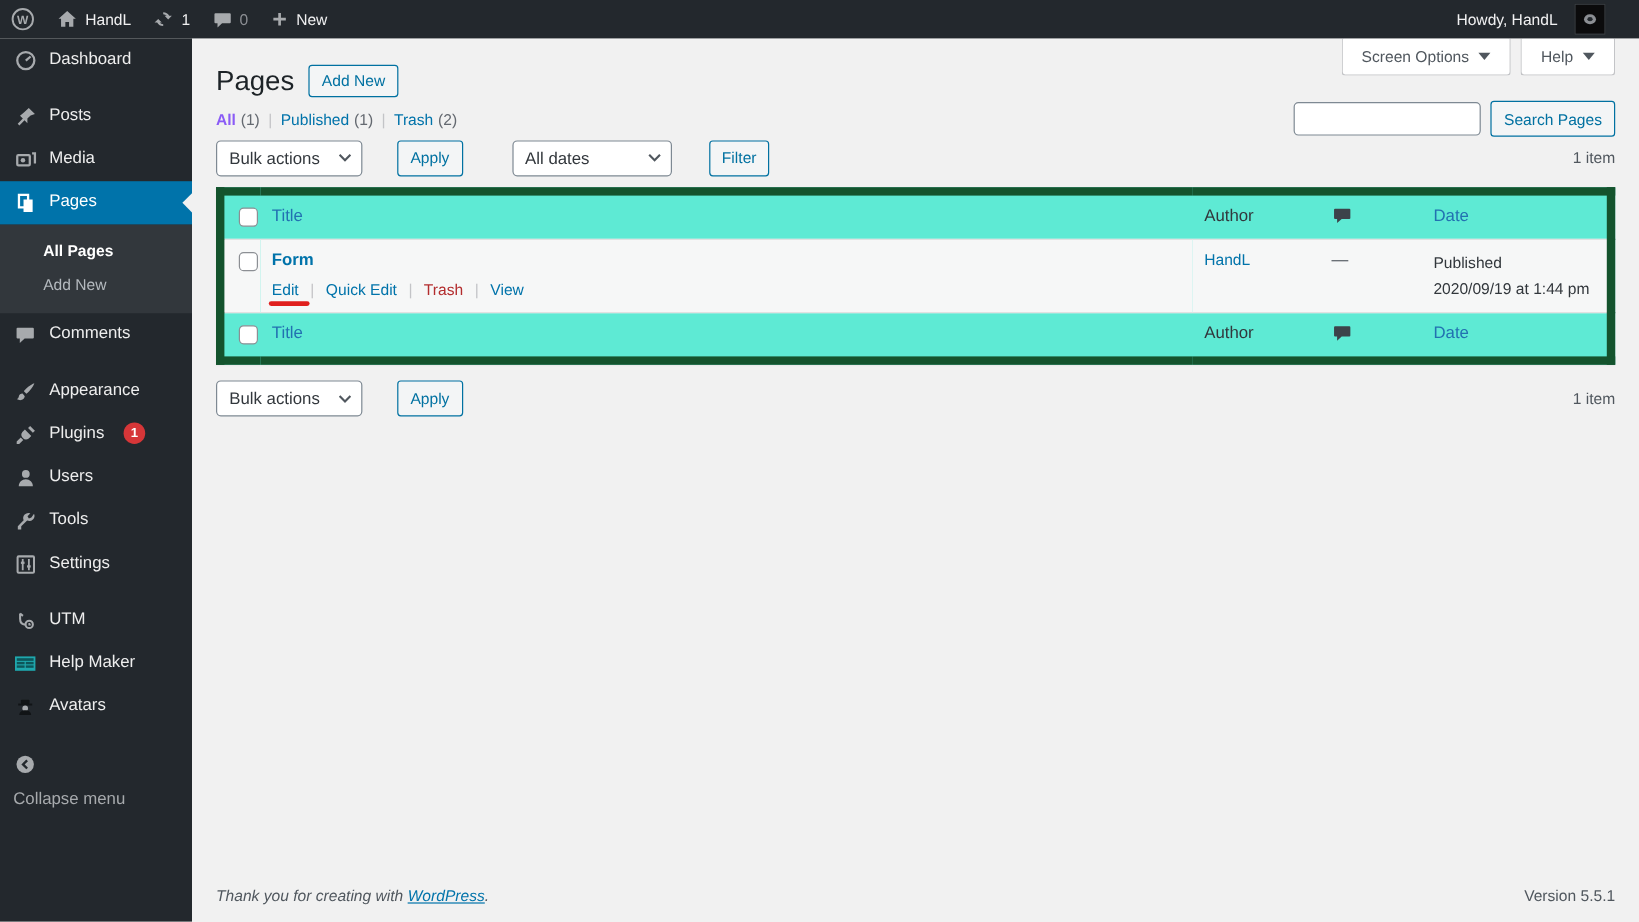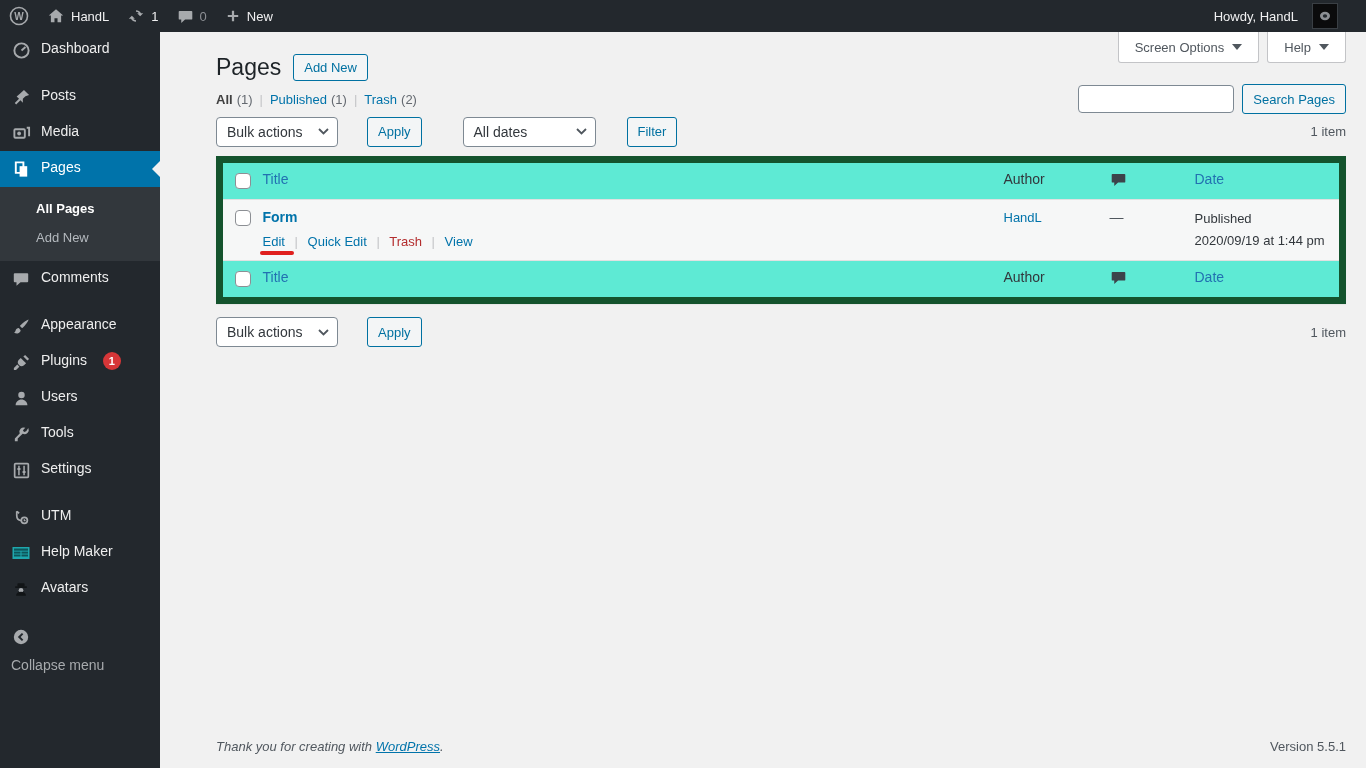--- a/index.html
+++ b/index.html
@@ -35,21 +35,21 @@
   .submenu { background:#32373c; padding:7px 0 9px; }
   .submenu-item { padding:7px 12px 7px 36px; font-size:13px; color:#b4b9be; cursor:pointer; }
   .submenu-item.current { color:#fff; font-weight:bold; }
   .badge { display:inline-block; min-width:18px; height:18px; border-radius:9px;
     background:#d63638; color:#fff; font-size:11px; line-height:18px; text-align:center;
     padding:0 5px; margin-left:6px; font-weight:bold; }
   .collapse-item { color:#a7aaad; margin-top:12px;flex-direction:column; }
 
   
   .content { position:absolute; top:32px; left:160px; width:1206px; height:736px;
-    background:#f1f1f1; display:flex; flex-direction:column;padding-left:36px; }
+    background:#f1f1f1; display:flex; flex-direction:column; }
   .screen-meta { position:absolute; top:0; right:20px; display:flex; gap:8px; }
   .meta-tab { background:#fff; border:1px solid #c3c4c7; border-top:none;
     border-radius:0 0 3px 3px; height:31px; padding:0 16px; display:flex; align-items:center;
     gap:8px; font-size:13px; color:#50575e; cursor:pointer; }
   .tri-down { width:0; height:0; border-left:5px solid transparent;
     border-right:5px solid transparent; border-top:6px solid #50575e; }
 
   .wrap { padding:0 20px; position:relative; }
   .heading-row { margin-top:21px; display:flex; align-items:center; }
   h1.page-title { font-size:23px; font-weight:400; color:#1d2327; line-height:1.3; }
@@ -61,21 +61,21 @@
   .search-input { width:156px; height:28px; border:1px solid #7e8993; border-radius:4px;
     background:#fff; padding:0 8px; font-size:14px; font-family:inherit; }
   .btn-secondary { background:#f3f5f6; border:1px solid #0071a1; border-radius:3px;
     color:#0071a1; font-size:13px; height:30px; padding:0 10px; cursor:pointer;
     font-family:inherit; }
 
   .subsubsub { list-style:none; margin-top:9px; font-size:13px; display:flex; }
   .subsubsub li { display:flex; align-items:center; }
   .subsubsub li:not(:last-child)::after { content:"|"; color:#c3c4c7; margin:0 7px; }
   .subsubsub a { color:#0073aa; text-decoration:none; cursor:pointer; }
-  .subsubsub .current-filter { color:#404040; font-weight:bold; }
+  .subsubsub .current-filter { color:#8b5cf6; font-weight:bold; }
   .subsubsub .count { color:#646970; margin-left:4px; }
 
   .tablenav { margin-top:10px; display:flex; justify-content:space-between; align-items:center; height:30px; }
   .tablenav.bottom { margin-top:13px; }
   .nav-left { display:flex; align-items:center;gap:21px; }
   .select { display:inline-flex; align-items:center; justify-content:space-between;
     height:30px; border:1px solid #7e8993; border-radius:4px; background:#fff;
     padding:0 8px 0 10px; font-size:14px; color:#32373c; cursor:pointer; }
   .select.bulk { width:122px; }
   .select.dates { width:133px; margin-left:20px; }

